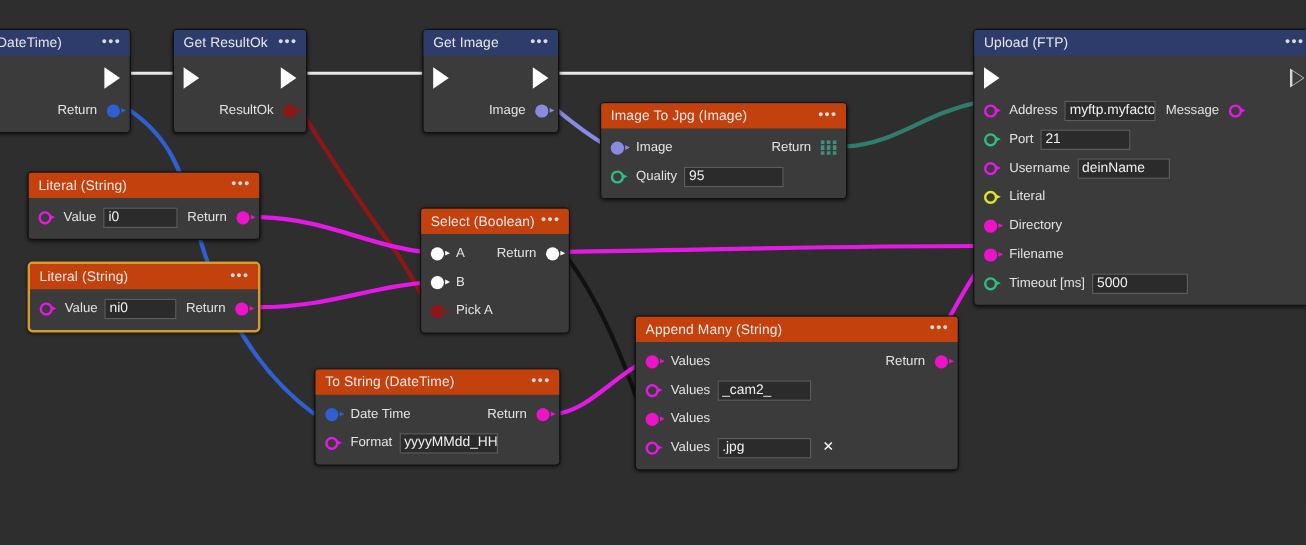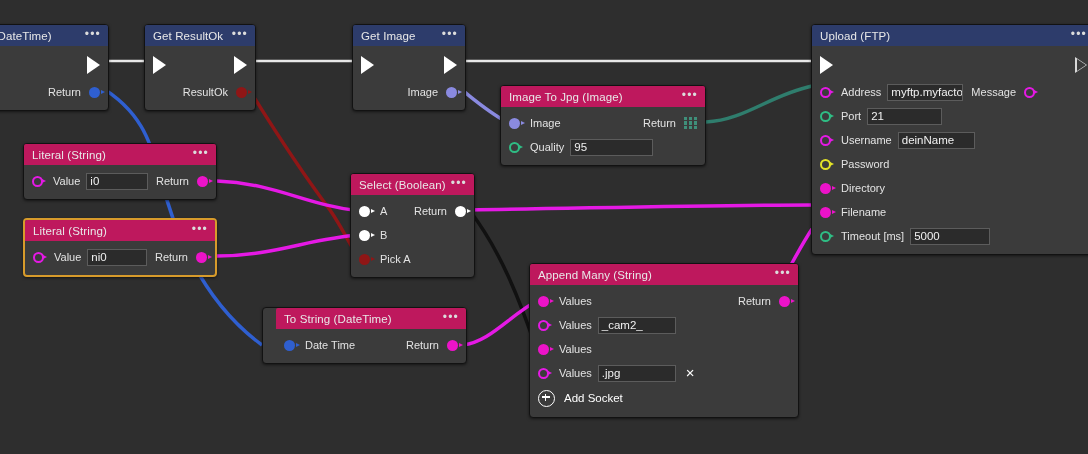--- a/index.html
+++ b/index.html
@@ -29,21 +29,21 @@
     height:21px;
     display:flex;align-items:center;justify-content:space-between;
     padding:0 7px 0 8px;
     border-radius:2px 2px 0 0;
     font-size:11.5px;
     color:#e8e8e8;
     letter-spacing:.1px;
     white-space:nowrap;
   }
   .nhead.blue{background:#2d3c6b;}
-  .nhead.green{background:#be185d;}
+  .nhead.green{background:#c2410c;}
   .dots{color:#dcdcdc;font-size:12px;letter-spacing:1.2px;line-height:6px;padding-bottom:4px;}
   .nbody{padding:4px 0 6px 0;}
 
   
   .row{
     position:relative;
     height:24px;
     display:flex;align-items:center;
     padding:0 8px 0 8px;
     box-sizing:border-box;
@@ -325,34 +325,40 @@
         <span class="lbl">B</span>
       </div>
       <div class="row">
         <span class="port f darkred in"></span>
         <span class="gap10"></span>
         <span class="lbl">Pick A</span>
       </div>
     </div>
   </div>
 
-  <div class="node" style="left:262px;top:307px;width:205px;padding-left:13px;">
+  <div class="node" style="left:262px;top:307px;width:205px;">
     <div class="nhead green">
       <span>To String (DateTime)</span>
       <span class="dots">•••</span>
     </div>
     <div class="nbody">
       <div class="row">
         <span class="port f blue in"></span>
         <span class="gap10"></span>
         <span class="lbl">Date Time</span>
         <span class="spacer"></span>
         <span class="lbl">Return</span>
         <span class="gap8"></span>
         <span class="port f pink out"></span>
+      </div>
+      <div class="row">
+        <span class="port h magenta in"></span>
+        <span class="gap10"></span>
+        <span class="lbl">Format</span>
+        <span class="field" style="width:82px;">yyyyMMdd_HH</span>
       </div>
     </div>
   </div>
 
   <div class="node" style="left:529px;top:263px;width:270px;">
     <div class="nhead green">
       <span>Append Many (String)</span>
       <span class="dots">•••</span>
     </div>
     <div class="nbody">
@@ -376,24 +382,20 @@
         <span class="gap10"></span>
         <span class="lbl">Values</span>
       </div>
       <div class="row">
         <span class="port h magenta in"></span>
         <span class="gap10"></span>
         <span class="lbl">Values</span>
         <span class="field" style="width:78px;">.jpg</span>
         <span class="xbtn">×</span>
       </div>
-      <div class="addrow">
-        <span class="plus"></span>
-        <span class="addlbl">Add Socket</span>
-      </div>
     </div>
   </div>
 
   <div class="node" style="left:811px;top:24px;width:284px;">
     <div class="nhead blue">
       <span>Upload (FTP)</span>
       <span class="dots">•••</span>
     </div>
     <div class="nbody">
       <div class="execrow">
@@ -419,21 +421,21 @@
       </div>
       <div class="row">
         <span class="port h magenta in"></span>
         <span class="gap10"></span>
         <span class="lbl">Username</span>
         <span class="field" style="width:77px;">deinName</span>
       </div>
       <div class="row">
         <span class="port h yellow in"></span>
         <span class="gap10"></span>
-        <span class="lbl">Password</span>
+        <span class="lbl">Literal</span>
       </div>
       <div class="row">
         <span class="port f pink in"></span>
         <span class="gap10"></span>
         <span class="lbl">Directory</span>
       </div>
       <div class="row">
         <span class="port f pink in"></span>
         <span class="gap10"></span>
         <span class="lbl">Filename</span>

